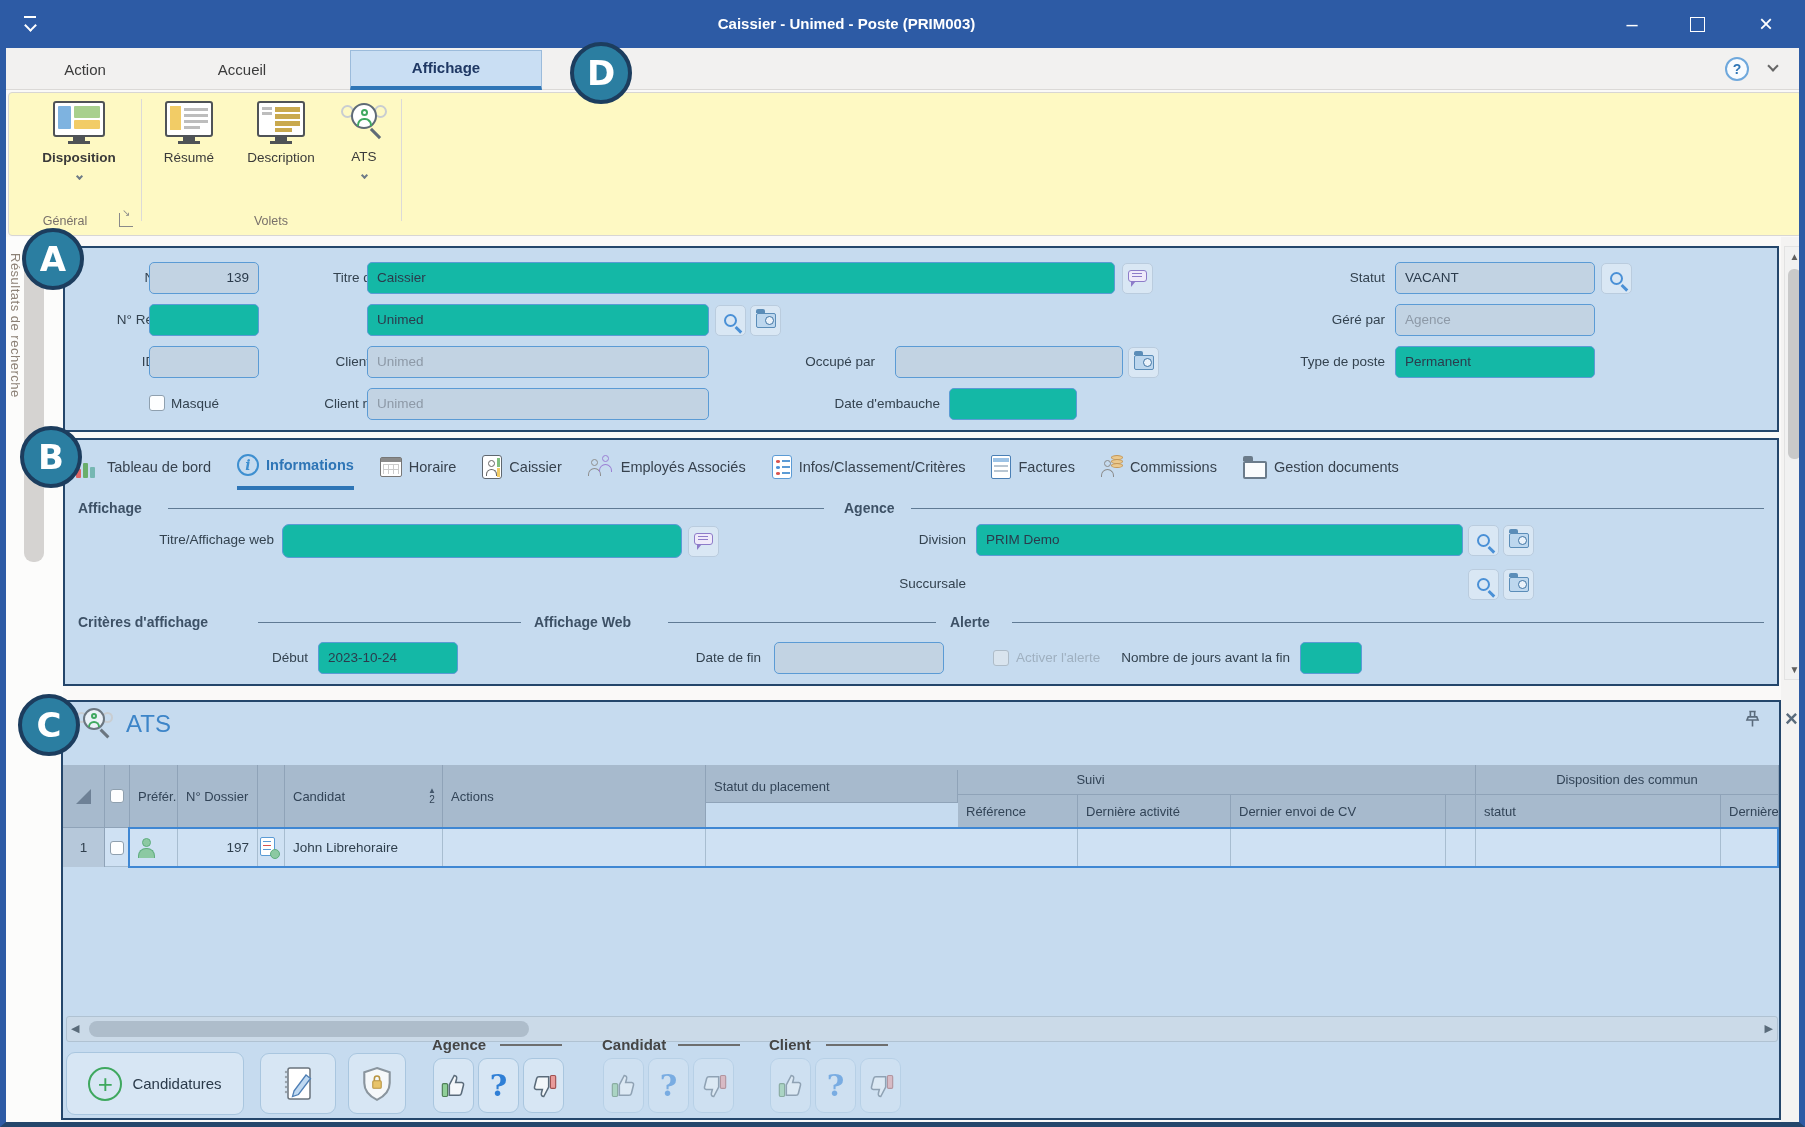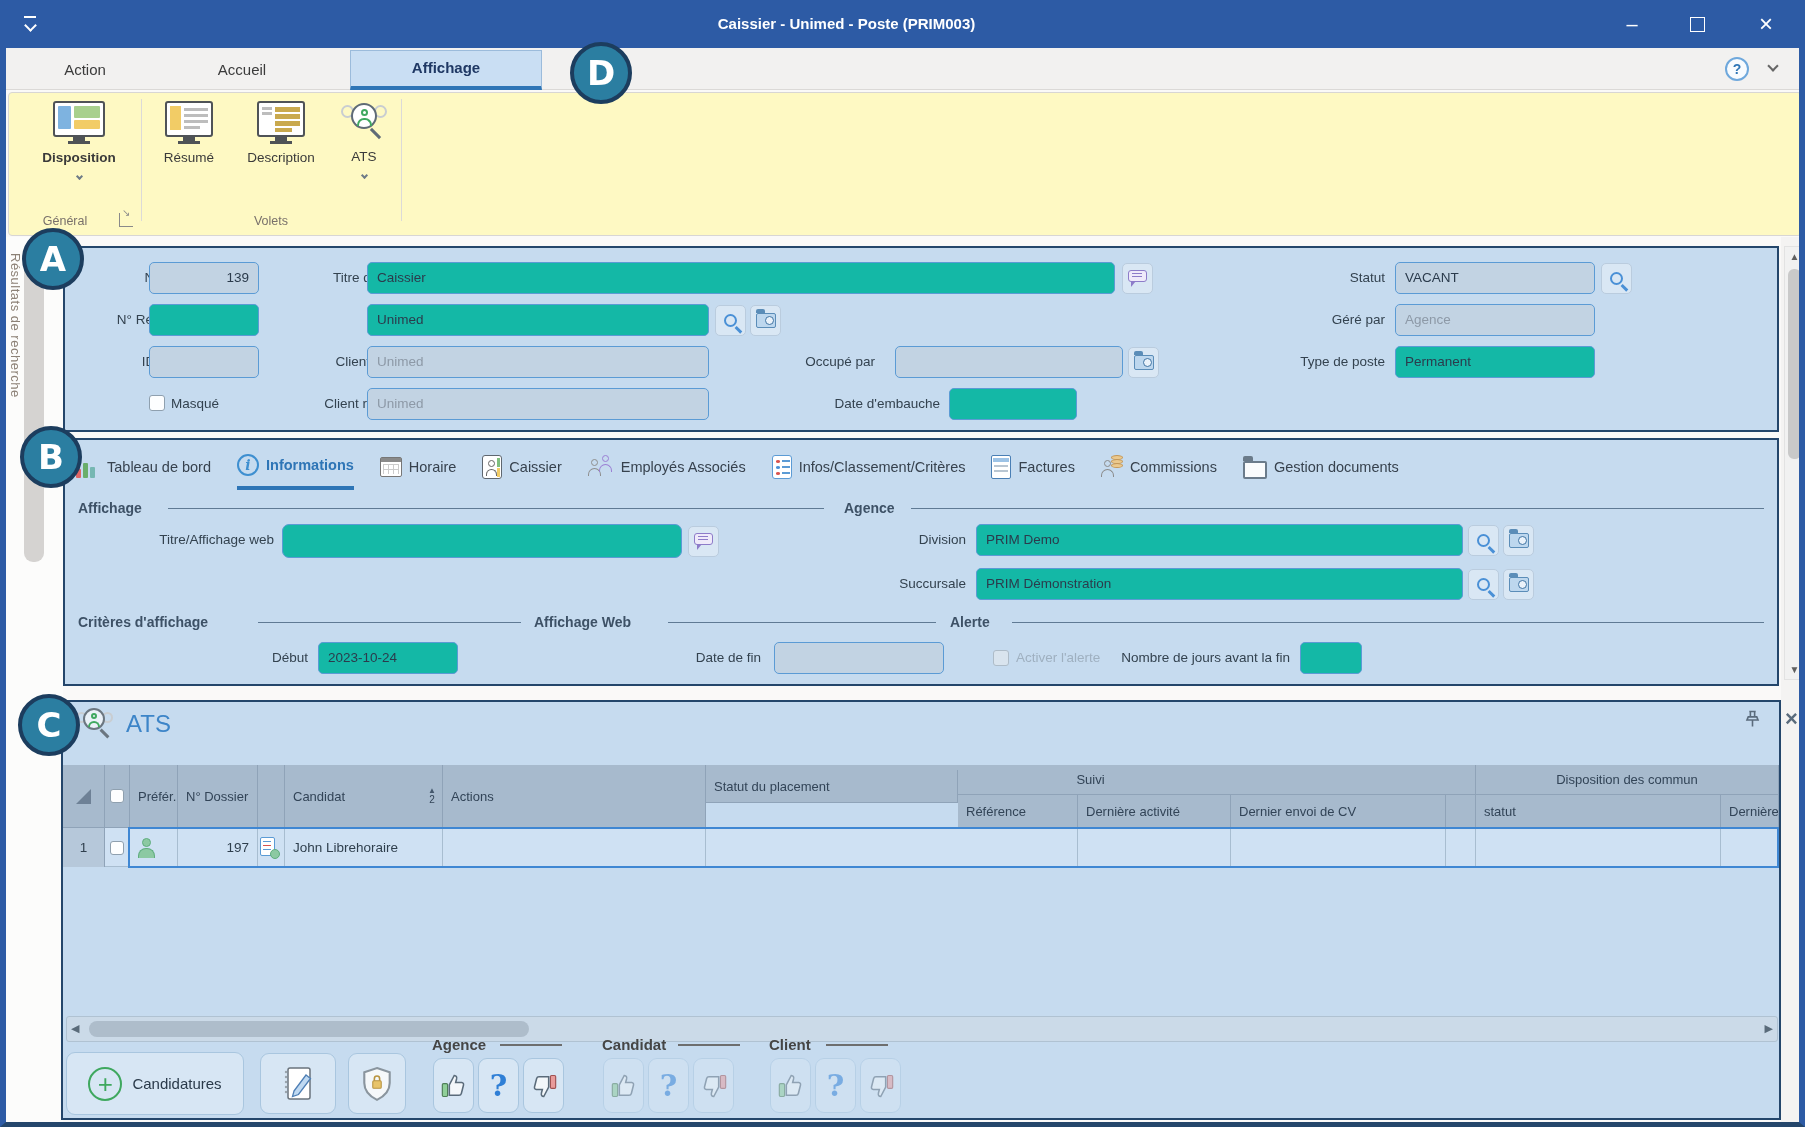--- a/index.html
+++ b/index.html
@@ -369,21 +369,20 @@
   <div class="gline" style="left:905px; top:508px; width:853px;"></div>
   <div class="lbl" style="left:895px; top:524px; width:65px;">Division</div>
   <div class="fld" style="left:970px; top:524px; width:487px;">PRIM Demo</div>
   <div class="ibtn" style="left:1462px; top:525px;">
       <div class="mag"></div>
     </div>
   <div class="ibtn" style="left:1497px; top:525px;">
       <div class="folder-ic"></div>
     </div>
   <div class="lbl" style="left:878px; top:568px; width:82px;">Succursale</div>
-  <div class="fld" style="left:970px; top:568px; width:487px;">PRIM Démonstration</div>
   <div class="ibtn" style="left:1462px; top:569px;">
       <div class="mag"></div>
     </div>
   <div class="ibtn" style="left:1497px; top:569px;">
       <div class="folder-ic"></div>
     </div>
 
   <div class="gtitle" style="left:72px; top:614px;">Critères d'affichage</div>
   <div class="gline" style="left:252px; top:622px; width:263px;"></div>
   <div class="lbl" style="left:250px; top:642px; width:52px;">Début</div>

